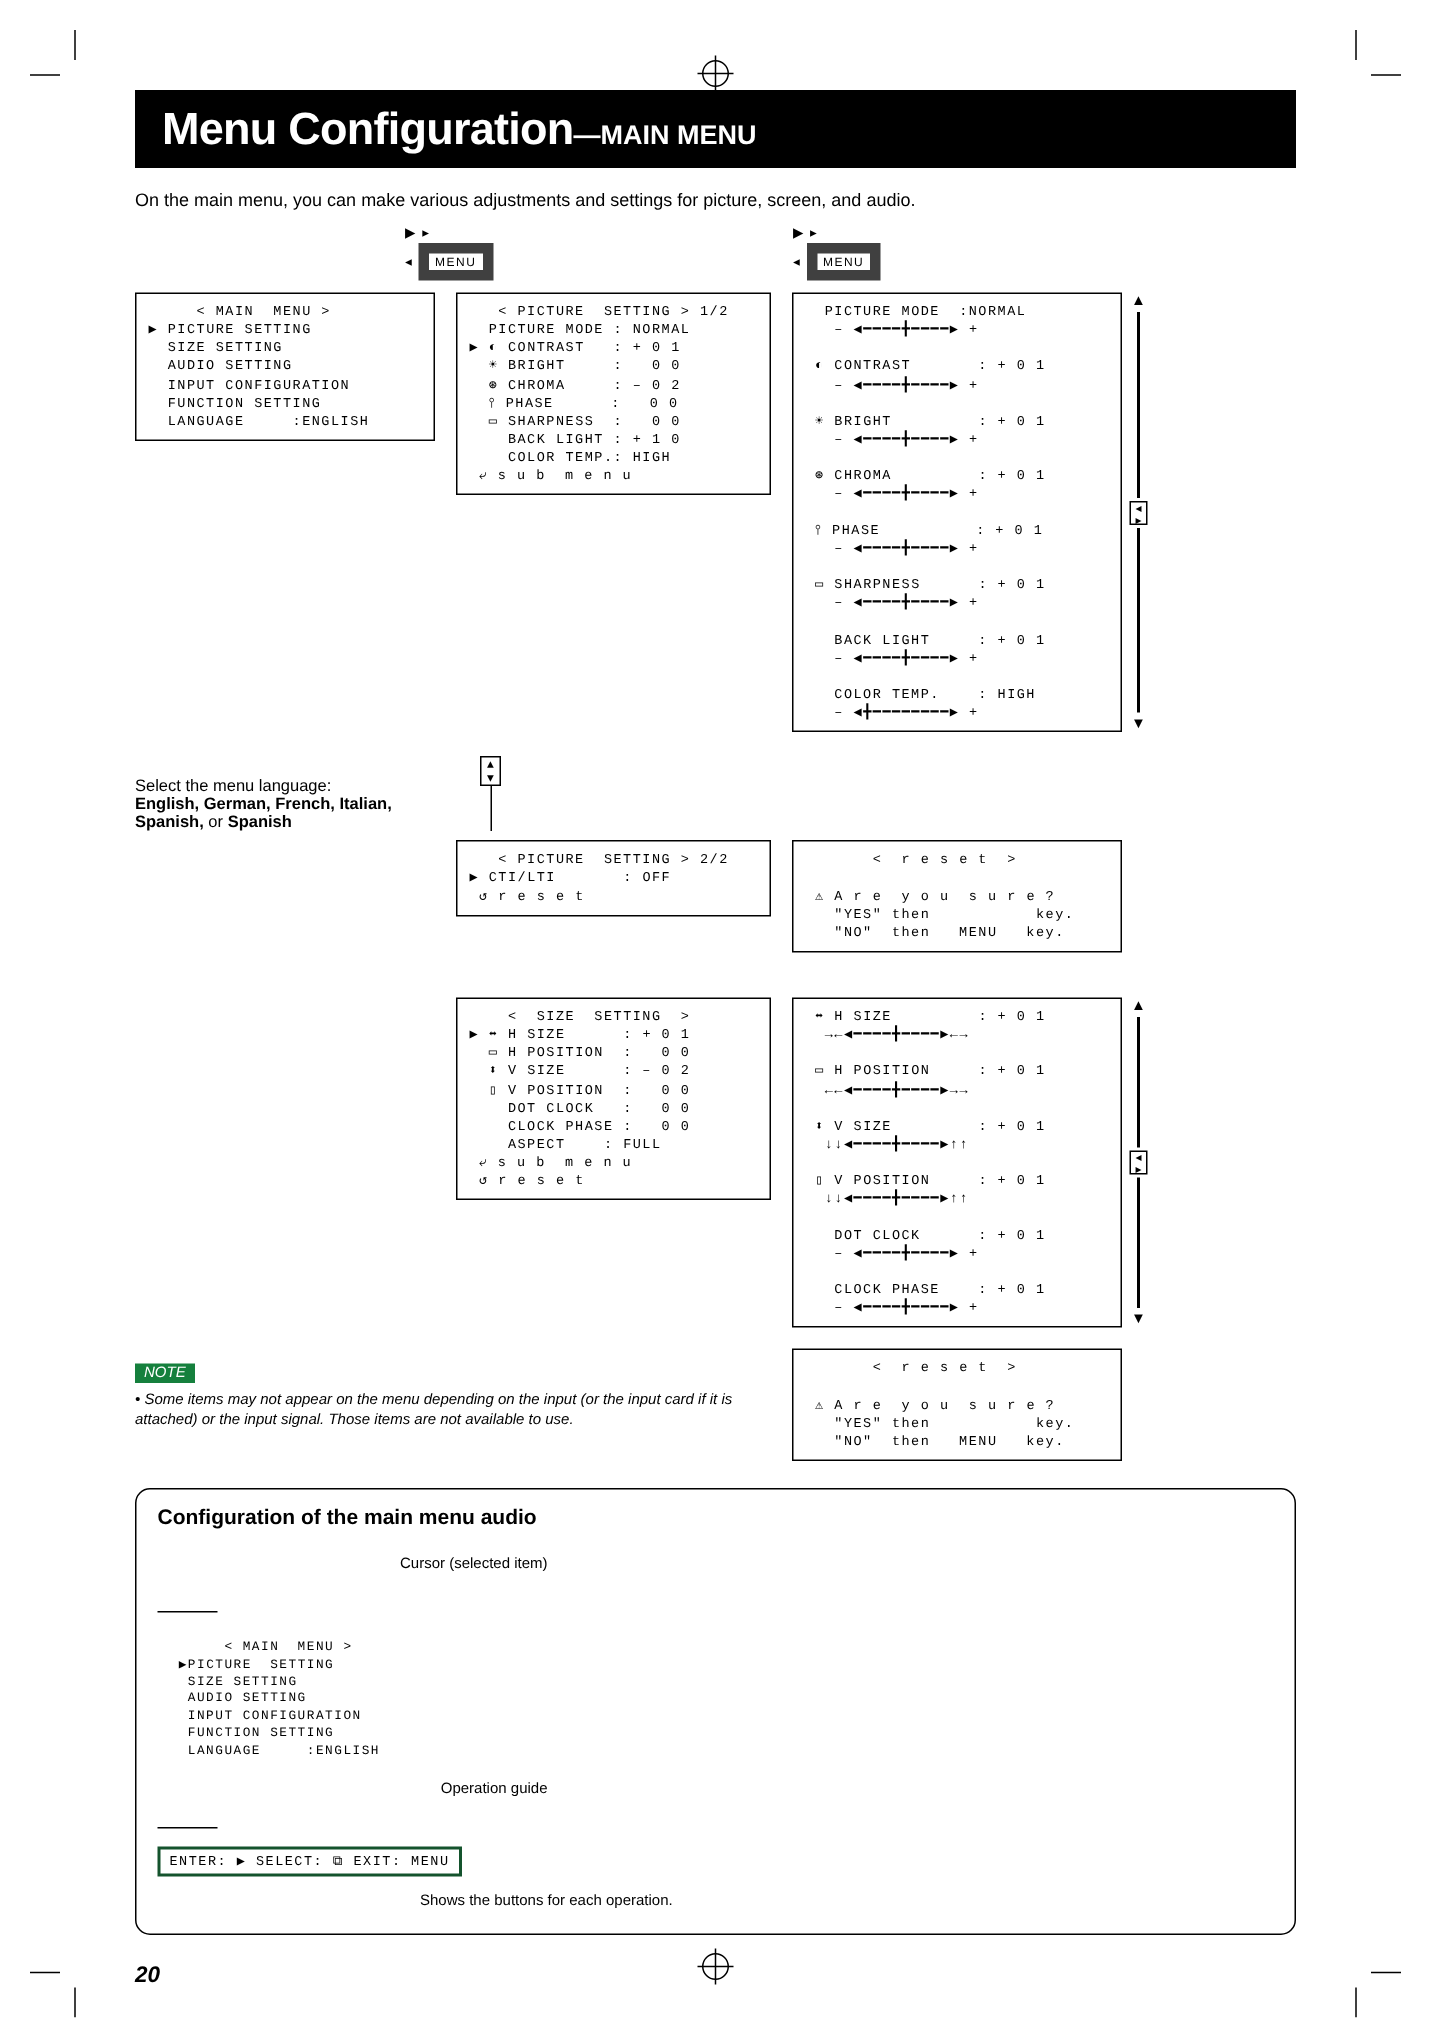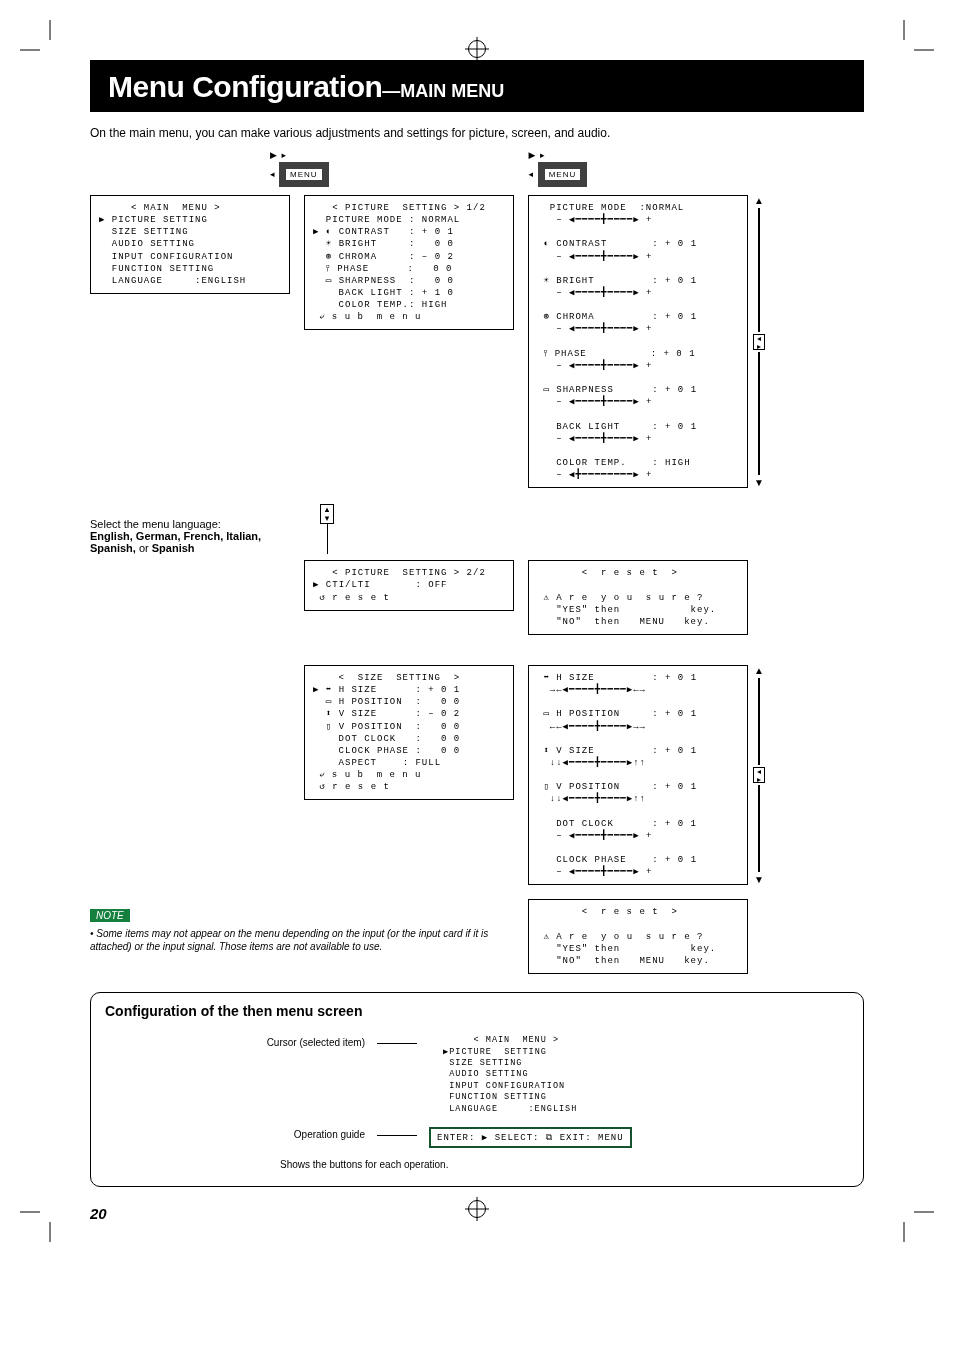--- a/index.html
+++ b/index.html
@@ -33,21 +33,21 @@
 
   .lang-note { font-size: 11px; margin-top: 30px; }
   .lang-note b { font-weight: bold; }
 
   .note-box { margin-top: 6px; }
   .note-label { background: #15803d; color: #fff; font-style: italic; font-size: 10px; padding: 1px 6px; display: inline-block; }
   .note-text { font-style: italic; font-size: 10px; color: #000; margin-top: 4px; line-height: 1.3; }
 
   .conf-box { border: 1px solid #000; border-radius: 10px; padding: 10px 14px 14px 14px; margin-top: 18px; }
   .conf-title { font-weight: bold; font-size: 14px; margin-bottom: 10px; }
-  .conf-row { display: flex; align-items: flex-start; gap: 12px; margin-bottom: 6px; }
+  .conf-row { display: flex; align-items: flex-start; gap: 12px; margin-bottom: 6px; flex-direction: column; }
   .conf-label { font-size: 10px; text-align: right; width: 260px; padding-top: 8px; }
 
   .op-guide-box { border: 2px solid #14532d; padding: 3px 6px; font-family: "Courier New", monospace; font-size: 9px; letter-spacing: 1px; display: inline-block; }
 
   .page-num { font-style: italic; font-weight: bold; font-size: 15px; margin-top: 18px; }
   .footer { display: flex; justify-content: space-between; font-size: 8px; color: #444; margin-top: 24px; }
   .side-scroll { position: absolute; right: 0px; width: 14px; display: flex; flex-direction: column; align-items: center; }
   .side-scroll .tri { font-size: 10px; }
   .side-scroll .bar { width: 2px; flex: 1; background: #000; margin: 2px 0; }
   .side-scroll .knob { border: 1px solid #000; width: 12px; height: 16px; font-size: 8px; text-align: center; line-height: 8px; }
@@ -222,21 +222,21 @@
       </div>
     </div>
     <div class="osd" style="width:220px;">       <span>&lt;  r e s e t  &gt;</span>
 
  ⚠ <span>A r e  y o u  s u r e ?</span>
    <span>"YES" then           key.</span>
    <span>"NO"  then   MENU   key.</span></div>
   </div>
 
   <div class="conf-box">
-    <div class="conf-title">Configuration of the then menu screen</div>
+    <div class="conf-title">Configuration of the main menu audio</div>
 
     <div class="conf-row">
       <div class="conf-label">Cursor (selected item)</div>
       <div style="border-top:1px solid #000; width:40px; margin-top:14px;"></div>
       <div class="osd small" style="width:200px; border:none;">      <span>&lt; MAIN  MENU &gt;</span>
  ▶<span>PICTURE  SETTING</span>
   <span>SIZE SETTING</span>
   <span>AUDIO SETTING</span>
   <span>INPUT CONFIGURATION</span>
   <span>FUNCTION SETTING</span>

